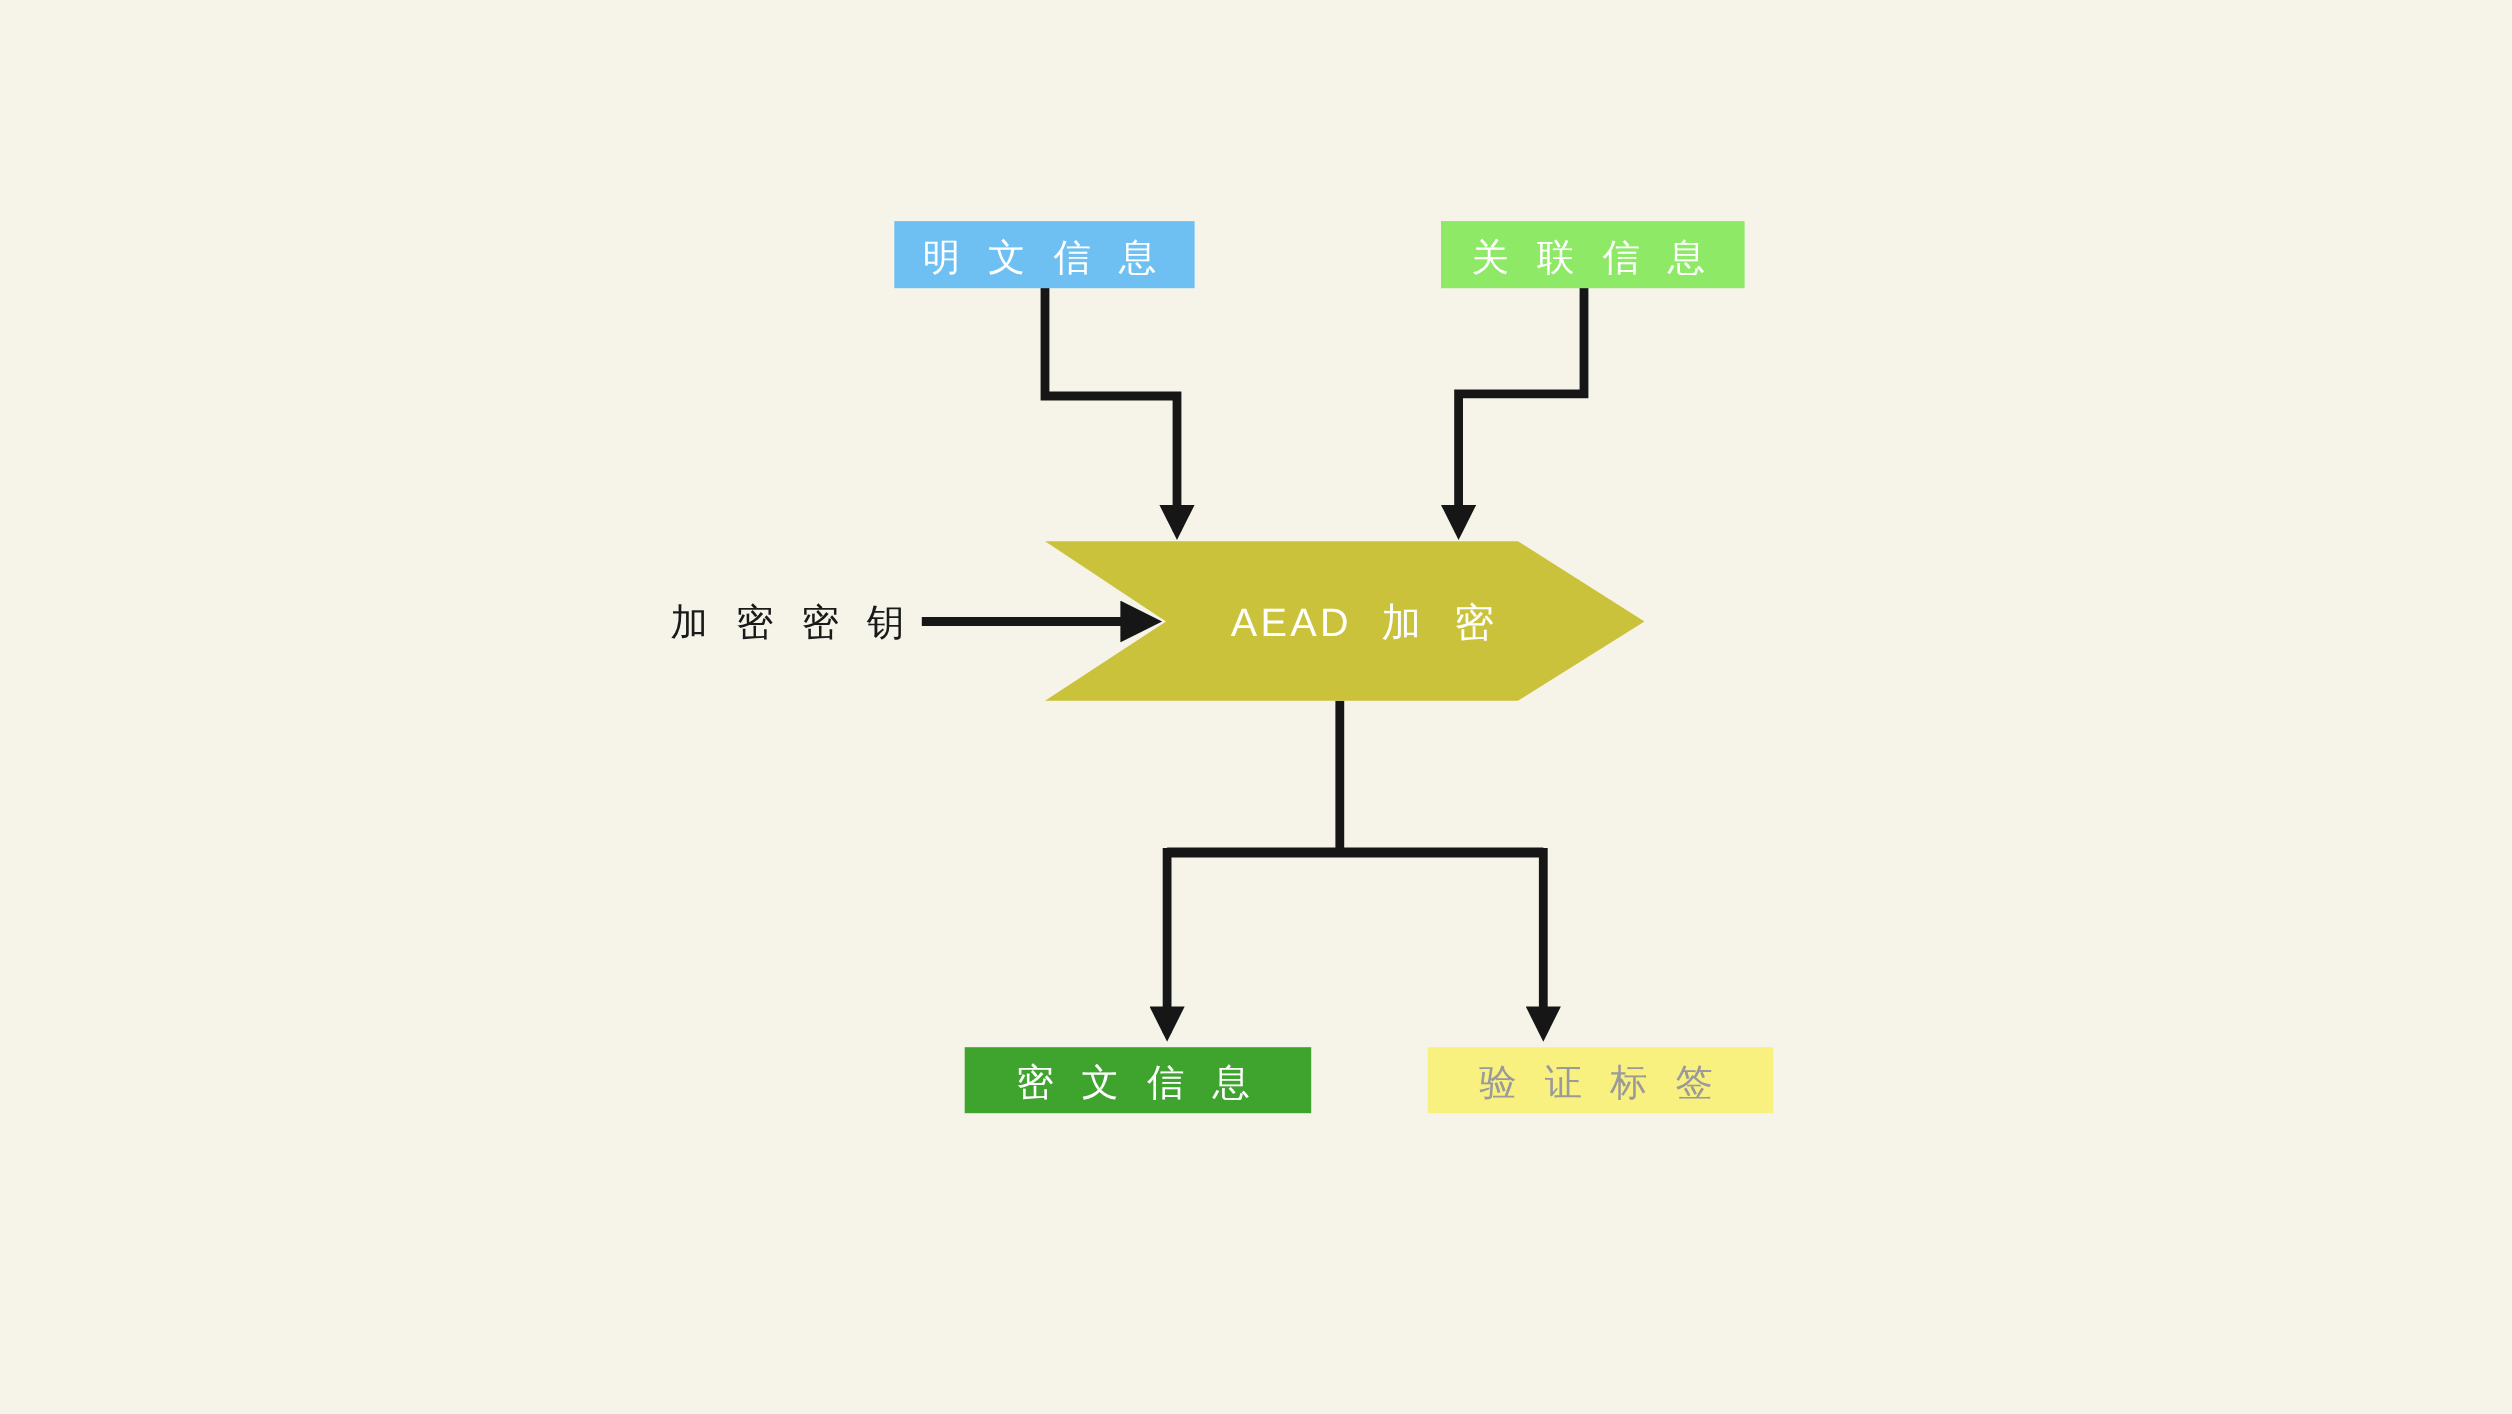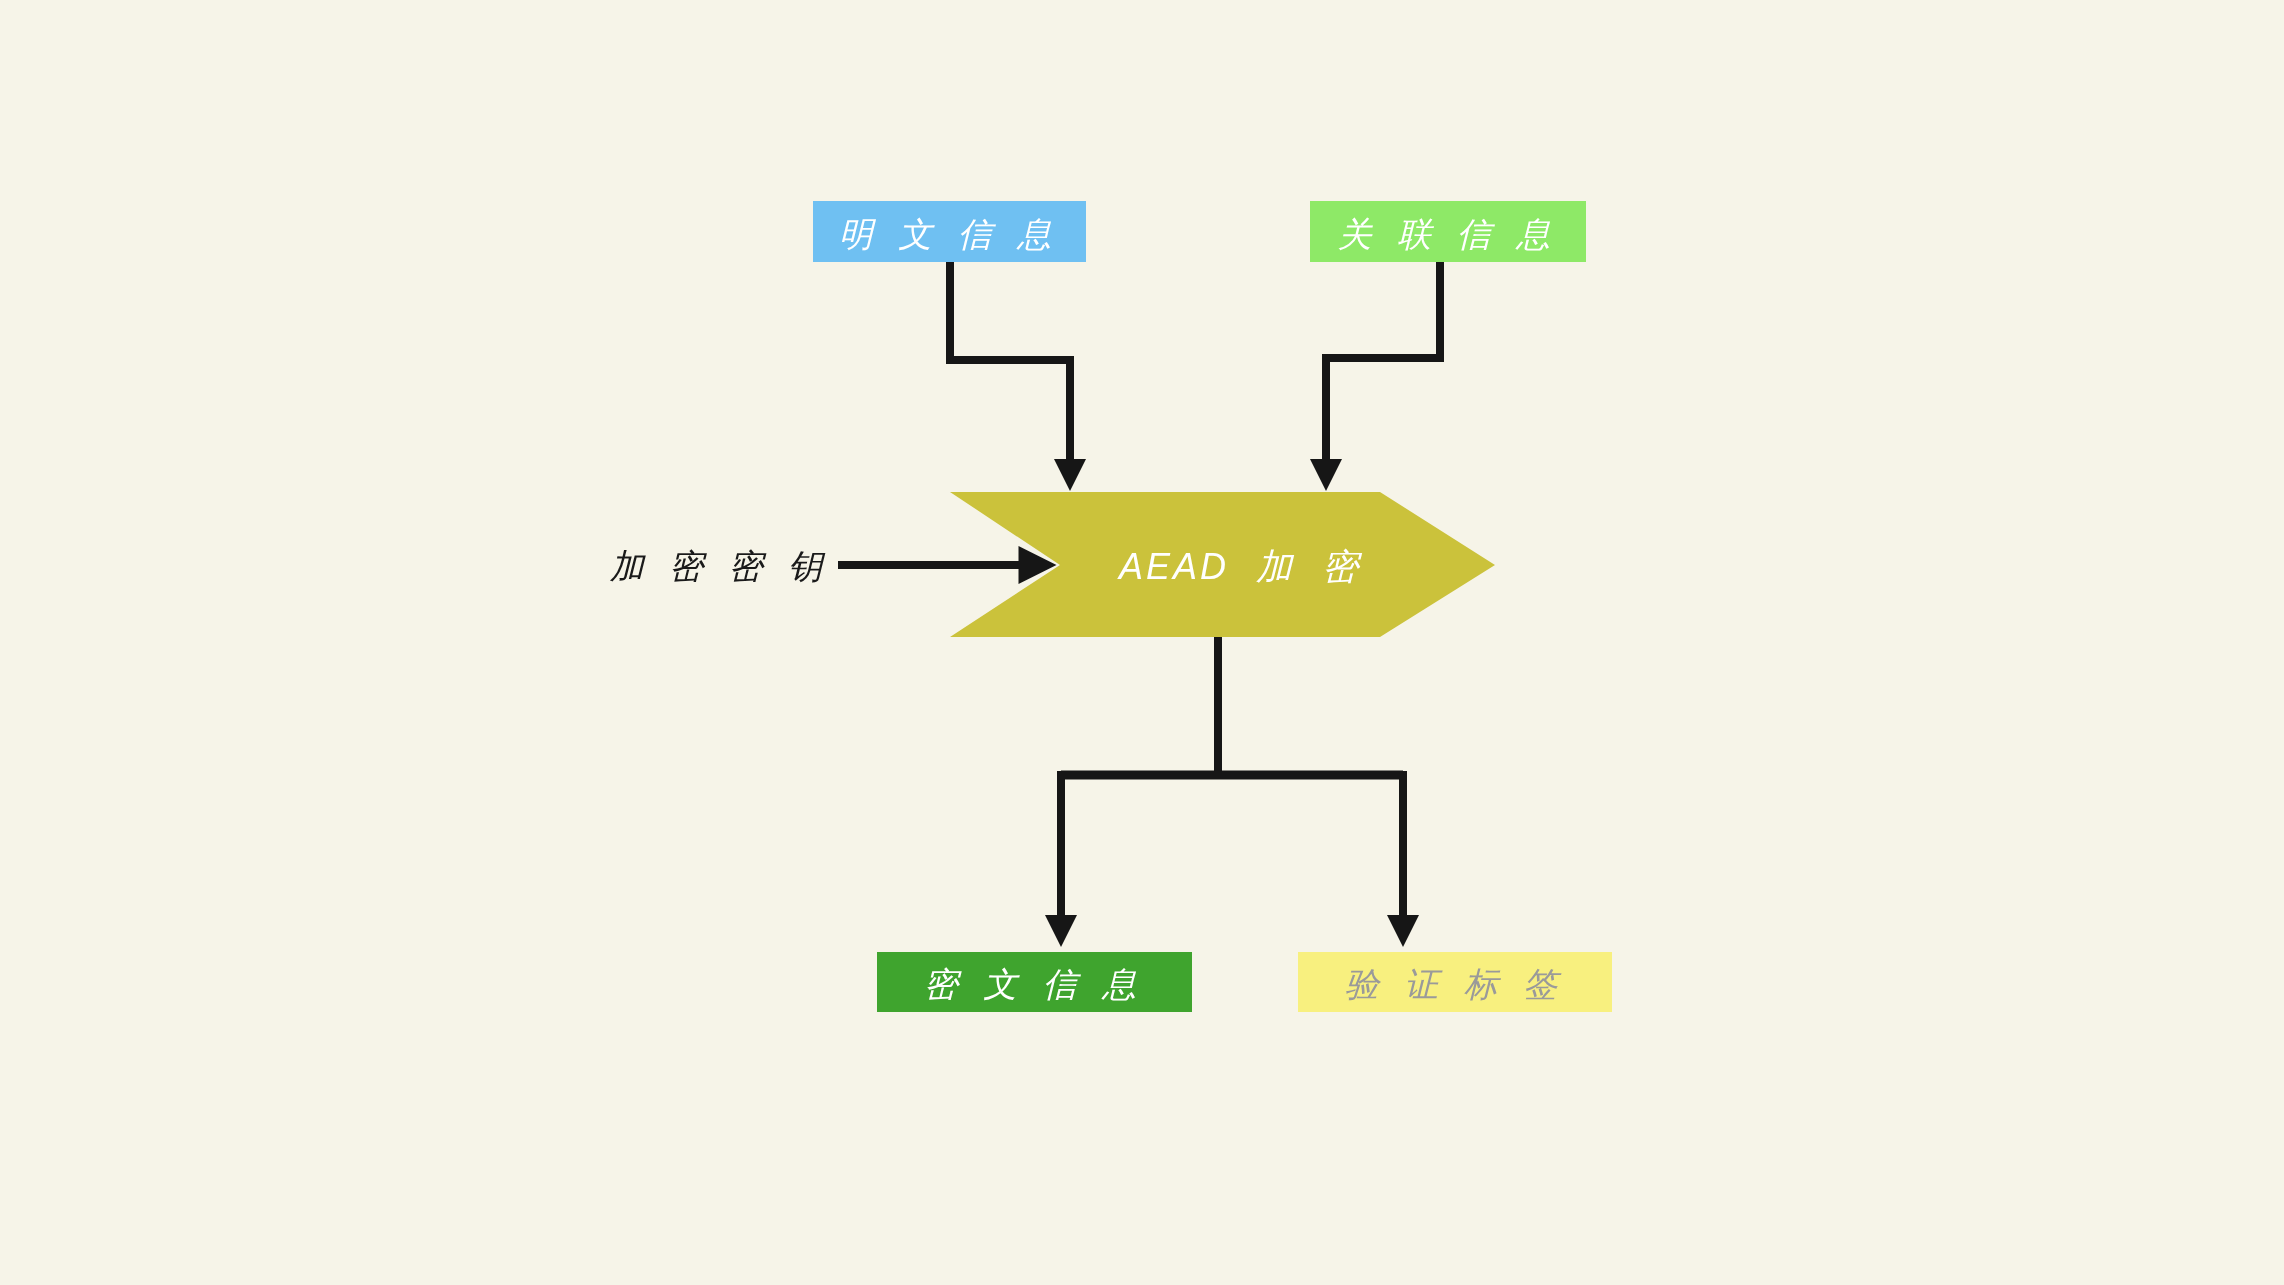--- a/index.html
+++ b/index.html
@@ -1,16 +1,16 @@
 <!DOCTYPE html>
 <html><head>
 <meta charset="utf-8">
 <style>
   html,body{margin:0;padding:0;}
-  #canvas{position:relative;width:2284px;height:1285px;overflow:hidden;font-style:italic;}
+  #canvas{position:relative;width:2284px;height:1285px;overflow:hidden;}
   svg{display:block;}
   text{font-family:"Liberation Sans","DejaVu Sans",sans-serif;}
   .cjk{font-size:34px;letter-spacing:8px;}
   .aead{font-size:36px;letter-spacing:3px;word-spacing:14px;}
 </style>
 </head>
 <body>
 
 <div id="canvas">
 <svg width="2284" height="1285" viewBox="0 0 2284 1285">

